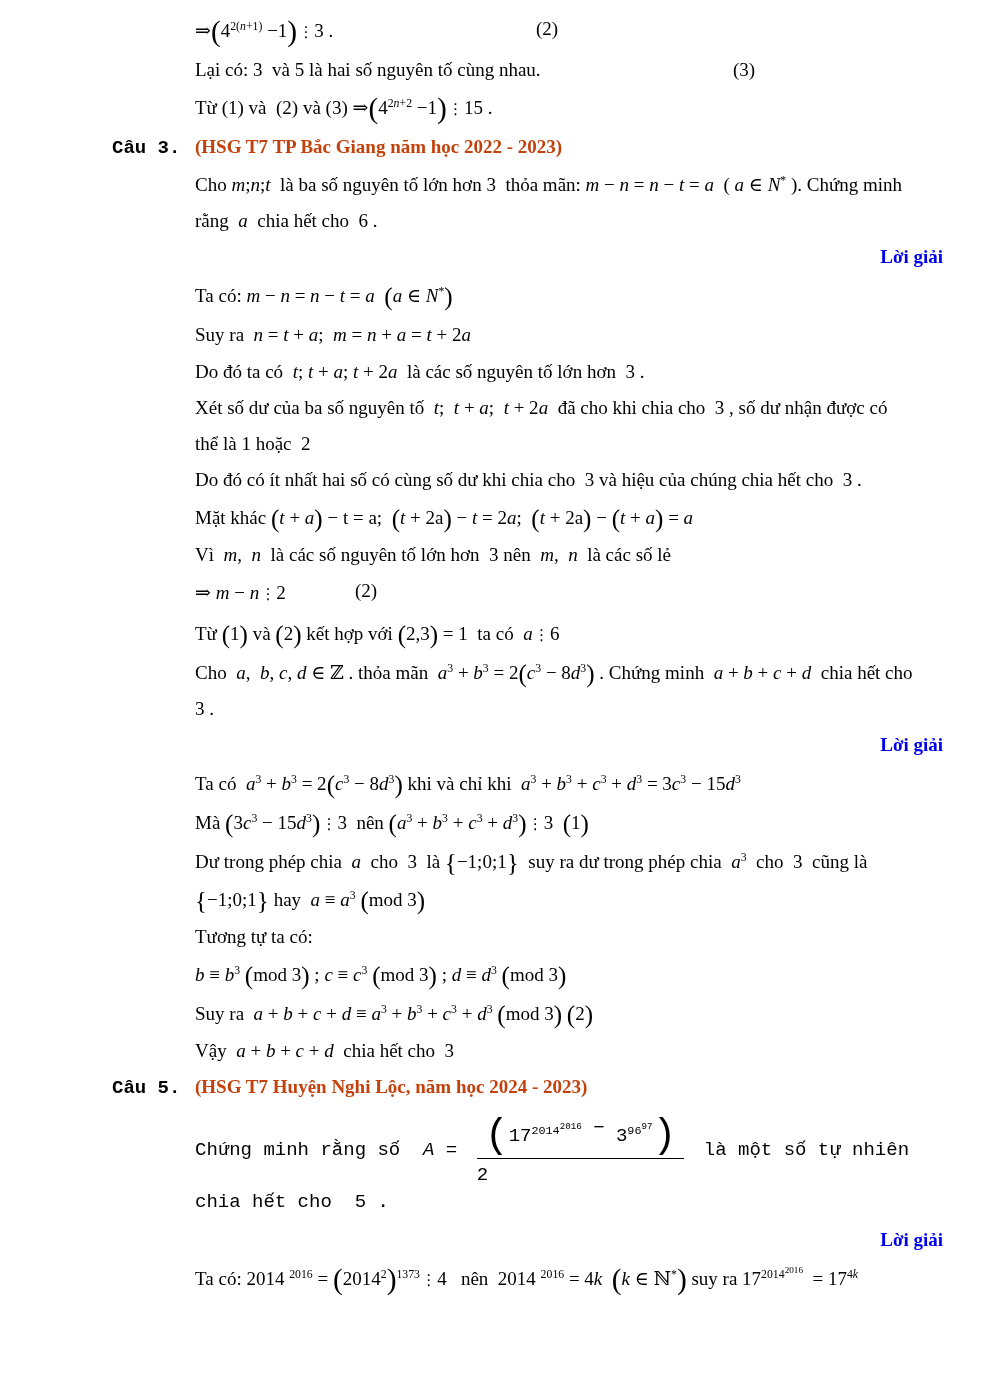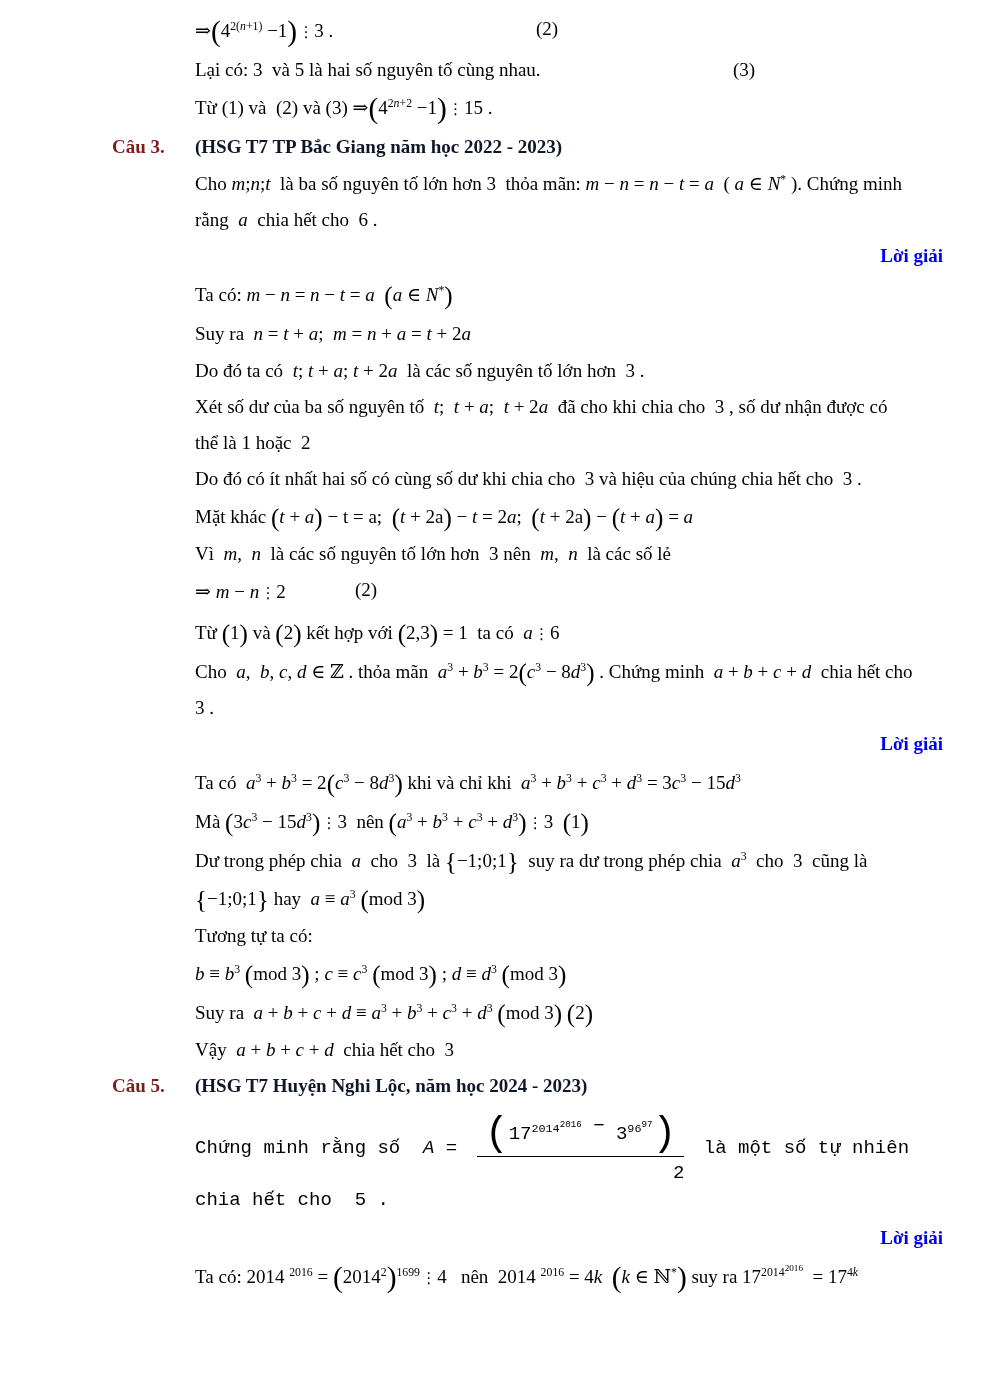--- a/index.html
+++ b/index.html
@@ -30,31 +30,31 @@
   .bp2{font-size:1.55em;line-height:0;vertical-align:-0.14em;font-style:normal;}
   .bp3{font-size:2.1em;line-height:0;vertical-align:-0.16em;font-style:normal;}
   .d{padding:0 1px;font-family:"DejaVu Sans",sans-serif;font-size:0.8em;}
   .marker{position:absolute;top:0;line-height:26px;}
   .problem{
     padding-left:112px;
     font-weight:bold;
     margin-top:7px;
     margin-bottom:11px;
   }
-  .problem .label{color:#7f1d1d;display:inline-block;min-width:83px;}
-  .problem .title{color:#0f172a;}
+  .problem .label{color:#000000;display:inline-block;min-width:83px;font-family:Liberation Mono, monospace;}
+  .problem .title{color:#c2410c;}
   .solution{
     padding-left:120px;padding-right:40px;
     text-align:right;
     color:#0000EE;
     font-weight:bold;
     margin-bottom:11px;
   }
   .frac{
-    display:inline-flex;flex-direction:column;align-items:flex-end;
+    display:inline-flex;flex-direction:column;align-items:flex-start;
     vertical-align:middle;text-align:center;margin:0 8px;
   }
   .frac .num{border-bottom:1.4px solid #000;line-height:40px;padding:4px 8px 2px;}
   .frac .den{line-height:26px;padding-top:3px;}
 </style>
 </head>
 <body>
 
 <div class="page">
   <div>
@@ -85,15 +85,15 @@
       <div class="line txt"><span>Tương tự ta có:</span></div>
       <div class="line eq"><span><i>b</i> ≡ <i>b</i><sup>3</sup> <span class="bp">(</span>mod 3<span class="bp">)</span> ; <i>c</i> ≡ <i>c</i><sup>3</sup> <span class="bp">(</span>mod 3<span class="bp">)</span> ; <i>d</i> ≡ <i>d</i><sup>3</sup> <span class="bp">(</span>mod 3<span class="bp">)</span></span></div>
       <div class="line eq"><span>Suy ra &nbsp;<i>a</i> + <i>b</i> + <i>c</i> + <i>d</i> ≡ <i>a</i><sup>3</sup> + <i>b</i><sup>3</sup> + <i>c</i><sup>3</sup> + <i>d</i><sup>3</sup> <span class="bp">(</span>mod 3<span class="bp">)</span> <span class="bp">(</span>2<span class="bp">)</span></span></div>
       <div class="line txt"><span>Vậy &nbsp;<i>a</i> + <i>b</i> + <i>c</i> + <i>d</i>&nbsp; chia hết cho &nbsp;3</span></div>
       <div class="line problem"><span class="label">Câu 5.</span><span class="title">(HSG T7 Huyện Nghi Lộc, năm học 2024 - 2023)</span></div>
       <div class="line eq tall"><span>Chứng minh rằng số &nbsp;<i>A</i> = <span class="frac">
             <span class="num"><span class="bp3">(</span>17<sup>2014<sup>2016</sup></sup> <span style="position:relative;top:-8px;">−</span> 3<sup>96<sup>97</sup></sup><span class="bp3">)</span></span>
             <span class="den">2</span>
           </span> là một số tự nhiên chia hết cho &nbsp;5 .</span></div>
       <div class="line solution">Lời giải</div>
-      <div class="line eq"><span>Ta có: 2014 <sup>2016</sup> = <span class="bp2">(</span>2014<sup>2</sup><span class="bp2">)</span><sup>1699</sup><span class="d">⋮</span>4 &nbsp;&nbsp;nên &nbsp;2014 <sup>2016</sup> = 4<i>k</i> &nbsp;<span class="bp2">(</span><i>k</i> ∈ ℕ<sup>*</sup><span class="bp2">)</span> suy ra 17<sup>2014<sup>2016</sup></sup> &nbsp;= 17<sup>4<i>k</i></sup></span></div>
+      <div class="line eq"><span>Ta có: 2014 <sup>2016</sup> = <span class="bp2">(</span>2014<sup>2</sup><span class="bp2">)</span><sup>1373</sup><span class="d">⋮</span>4 &nbsp;&nbsp;nên &nbsp;2014 <sup>2016</sup> = 4<i>k</i> &nbsp;<span class="bp2">(</span><i>k</i> ∈ ℕ<sup>*</sup><span class="bp2">)</span> suy ra 17<sup>2014<sup>2016</sup></sup> &nbsp;= 17<sup>4<i>k</i></sup></span></div>
     </div>
 </div>
 
 </body></html>

